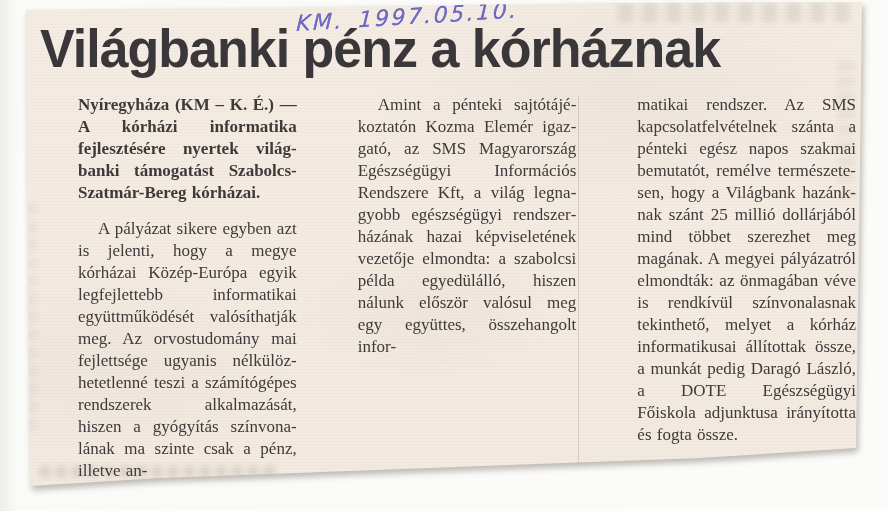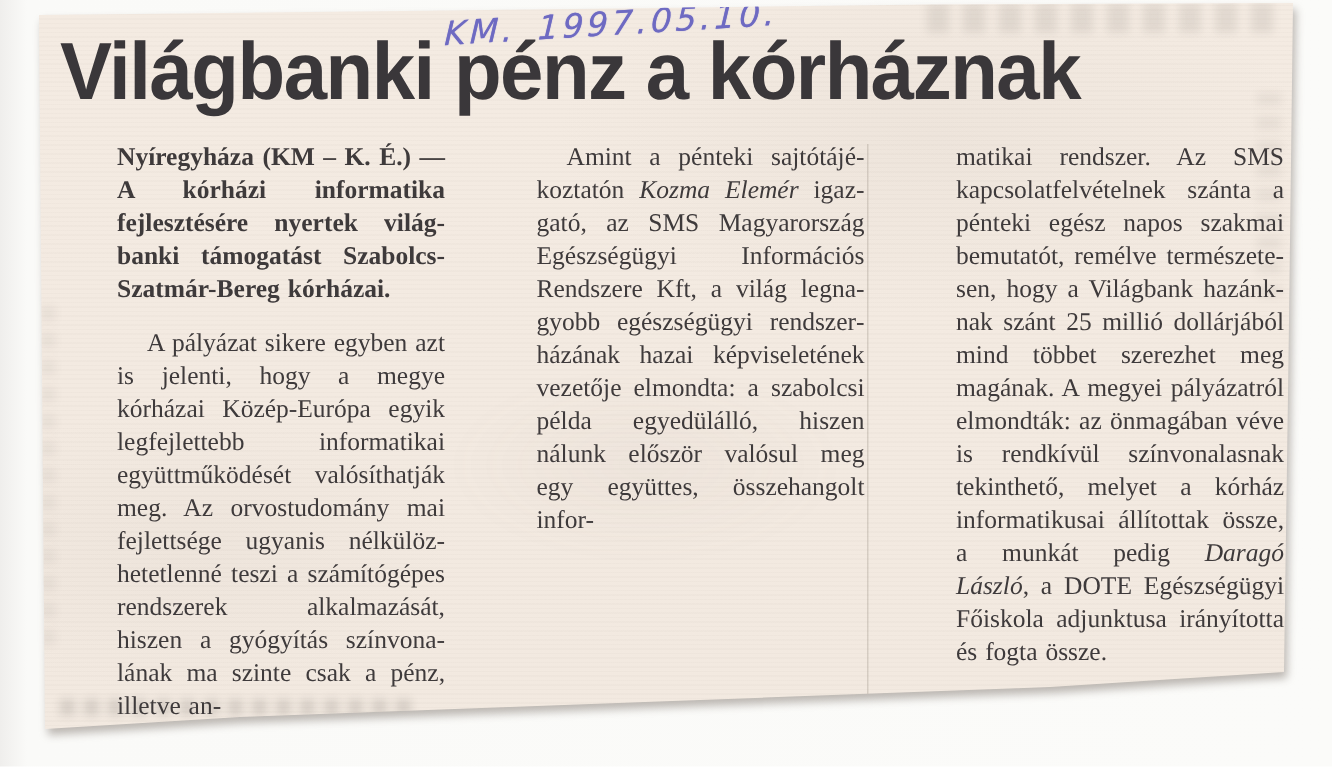--- a/index.html
+++ b/index.html
@@ -45,21 +45,21 @@
   }
   .col{flex:1 1 0;min-width:0;margin-left:40px;}
   .para{
     margin:0;text-align:justify;
     font-size:17px;line-height:22px;
     hyphens:auto;-webkit-hyphens:auto;word-spacing:1px;
   }
   .lead{font-weight:bold;}
   .gap-above{margin-top:14px;}
   .indent{text-indent:20px;}
-  .para .it{font-style:italic;}
+  .para .it{}
   .col-rule{
     position:absolute;left:578px;top:96px;width:1px;height:372px;
     background:rgba(140,128,118,.28);
   }
   .smudge{position:absolute;pointer-events:none;filter:blur(3px);}
   .smudge-a{left:618px;top:2px;width:234px;height:20px;opacity:.25;
     background:repeating-linear-gradient(90deg, rgba(120,112,105,.55) 0 15px, transparent 15px 24px);}
   .smudge-b{left:838px;top:58px;width:16px;height:140px;opacity:.16;
     background:repeating-linear-gradient(0deg, rgba(120,112,105,.6) 0 8px, transparent 8px 16px);}
   .smudge-c{left:27px;top:200px;width:10px;height:230px;opacity:.12;

